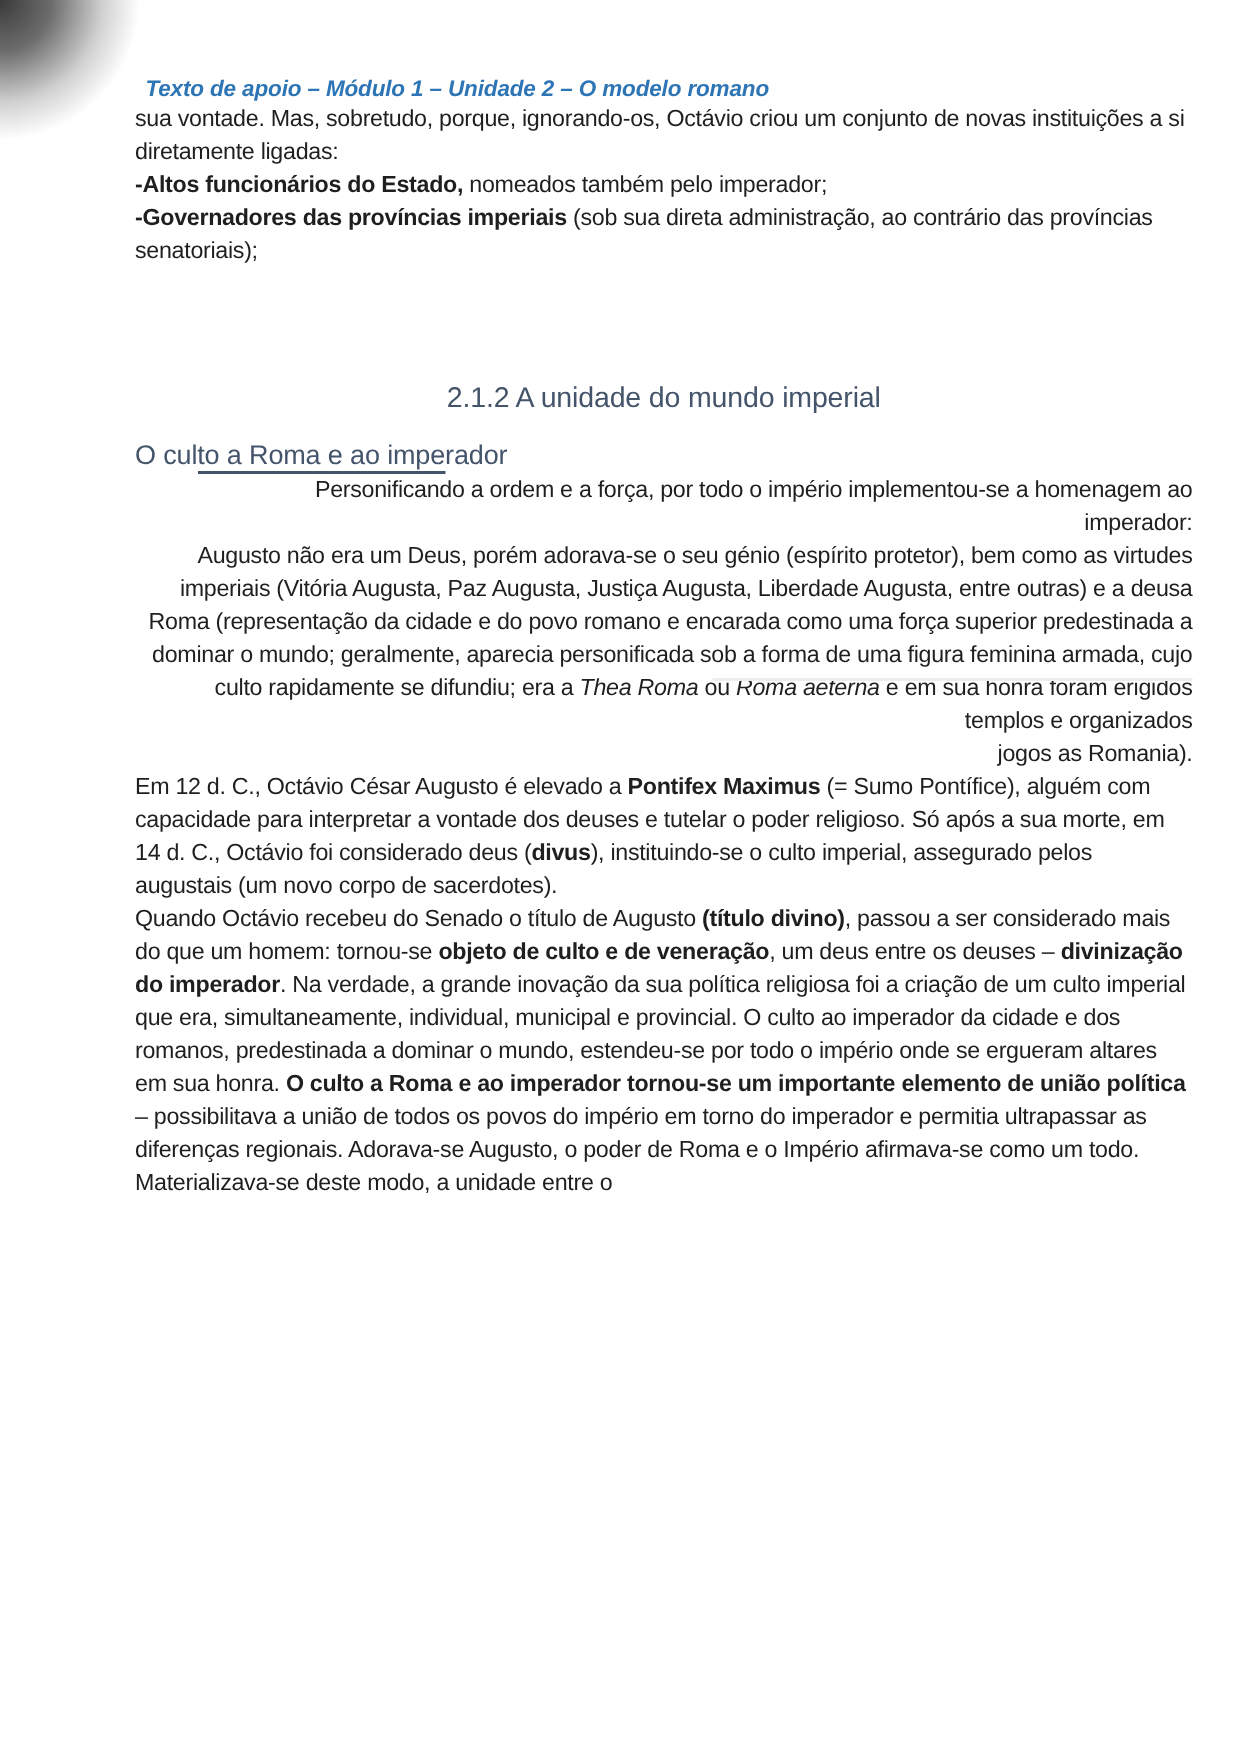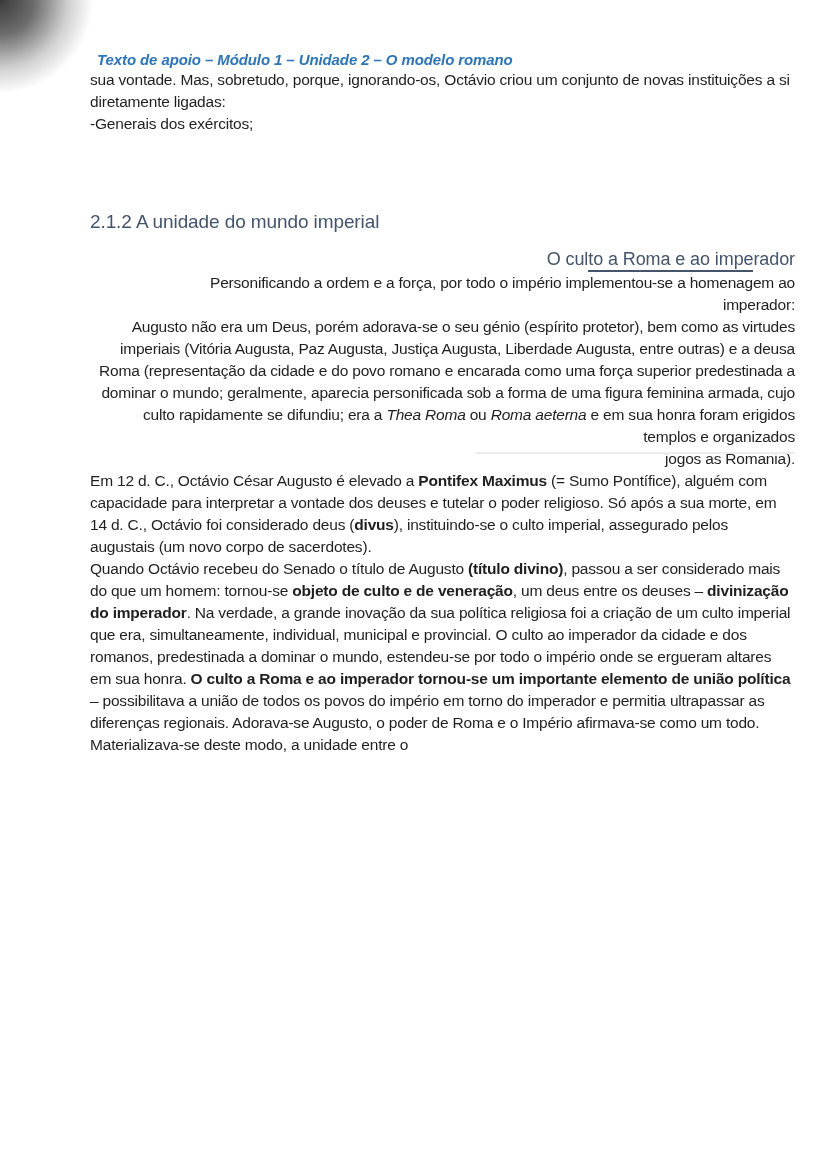--- a/index.html
+++ b/index.html
@@ -43,28 +43,28 @@
   .mt-p3{margin-top:28px;}
   .mt-p4{margin-top:10px;}
   .mt-p5{margin-top:14px;}
   .mt-p6{margin-top:14px;}
   h2.section-heading{
     margin:74px 0 0 0;
     font-size:19px;line-height:26px;
     font-weight:normal;
     color:var(--heading_slate);
     letter-spacing:-0.1px;
+    text-align:center;
   }
   h3.subsection-heading{
     margin:12px 0 0 0;
     font-size:18px;line-height:25px;
     font-weight:normal;
     color:var(--heading_slate);
     letter-spacing:-0.1px;
-    text-align:right;
   }
   .u-part{
     border-bottom:2px solid var(--heading_slate);
     padding-bottom:1px;
   }
   .mt-p7{margin-top:11px;text-align:right;}
   .mt-p8{margin-top:14px;}
   .mt-p9{margin-top:18px;}
   .faint-rule{
     position:absolute;
@@ -80,23 +80,24 @@
   <div class="corner-shadow"></div>
   <div class="faint-rule"></div>
 
   <div class="doc-header">Texto de apoio – Módulo 1 – Unidade 2 – O modelo romano</div>
 
   <div class="content">
 
     <p class="para mt-p1"><span>sua vontade. Mas, sobretudo, porque, ignorando-os, Octávio criou um conjunto de novas instituições a si diretamente ligadas:</span></p>
 
 
+    <p class="para mt-p3"><span class="b">-Altos funcionários do Estado,</span><span> nomeados também pelo imperador;</span></p>
 
+    <p class="para mt-p4"><span class="b">-Governadores das províncias imperiais</span><span> (sob sua direta administração, ao contrário das províncias senatoriais);</span></p>
 
-    <p class="para mt-p5"><span>-Generais dos exércitos;</span></p>
 
 
     <h2 class="section-heading">2.1.2 A unidade do mundo imperial</h2>
 
     <h3 class="subsection-heading">
       <span>O cul</span><span class="u-part">to a Roma e ao impe</span><span>rador</span>
     </h3>
 
     <p class="para mt-p7"><span>Personificando a ordem e a força, por todo o império implementou-se a homenagem ao
 imperador:

